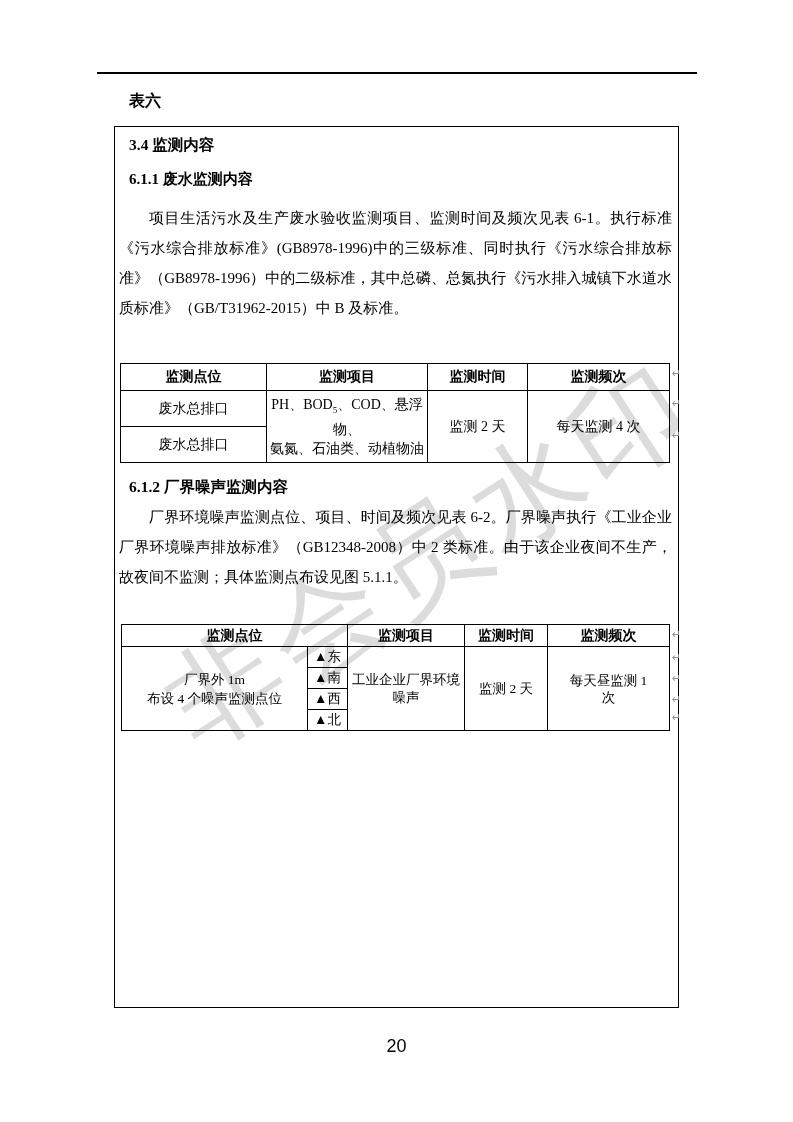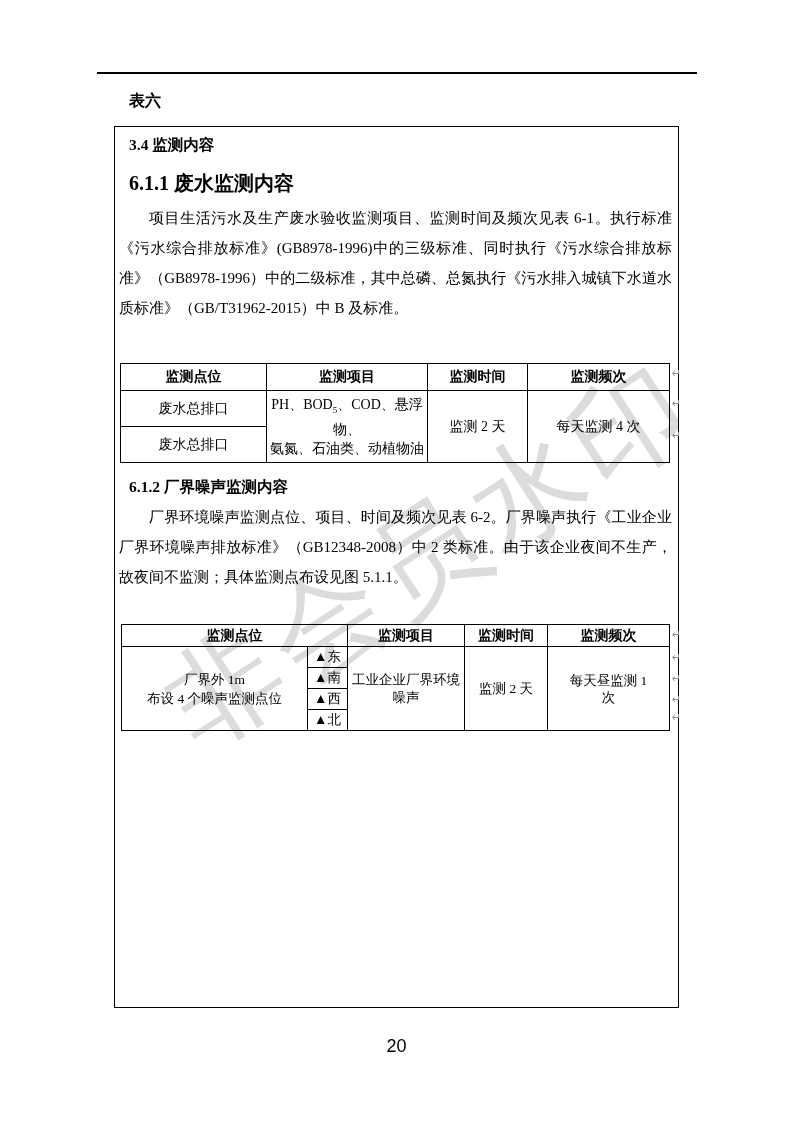--- a/index.html
+++ b/index.html
@@ -48,21 +48,21 @@
     font-size:16px;font-weight:bold;
   }
   .box{
     position:absolute;
     left:114px;top:126px;
     width:565px;height:882px;
     border:1.5px solid #000;
     box-sizing:border-box;
   }
   .h-level1{position:absolute;left:14px;top:8px;font-size:15.5px;font-weight:bold;}
-  .h-level2a{position:absolute;left:14px;top:43px;font-size:20px;font-weight:bold;}
+  .h-level2a{position:absolute;left:14px;top:43px;font-size:15px;font-weight:bold;}
   .para1{
     position:absolute;left:4px;top:76px;width:553px;
     font-size:15px;line-height:30px;
     text-align:justify;text-indent:2em;
   }
   .cap61{position:absolute;left:0;top:215px;width:100%;text-align:center;font-size:14px;font-weight:bold;}
   .tbl{border-collapse:collapse;table-layout:fixed;position:absolute;background:transparent;}
   .tbl th,.tbl td{
     border:1px solid #000;
     text-align:center;vertical-align:middle;

